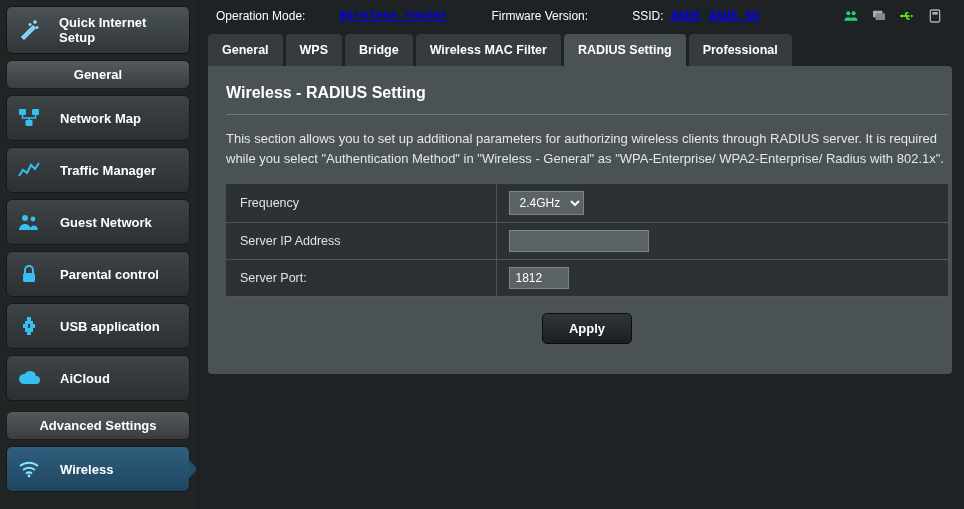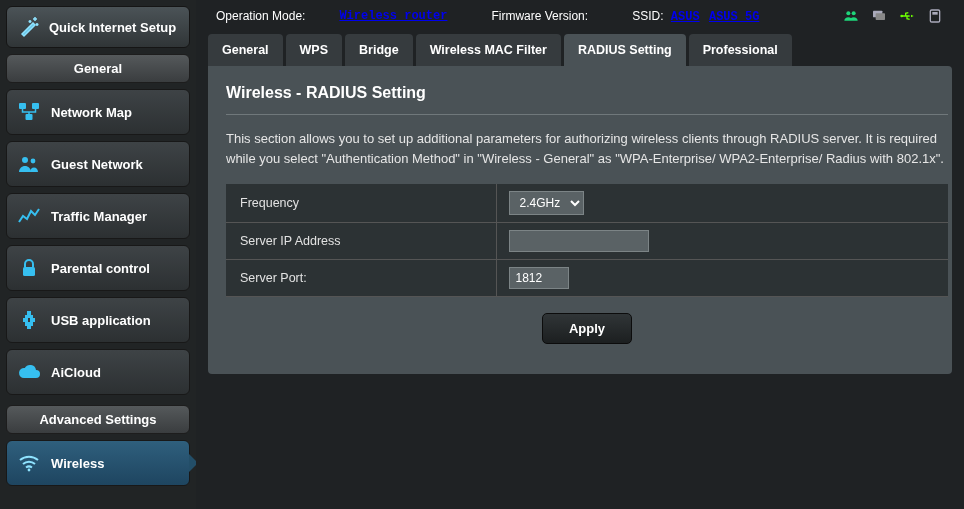--- a/index.html
+++ b/index.html
@@ -22,21 +22,21 @@
   display: flex;
   flex-direction: column;
   gap: 6px;
 }
 .qis-btn {
   background: linear-gradient(#4b5357, #303537);
   border-radius: 6px;
   padding: 8px 10px;
   display: flex;
   align-items: center;
-  gap: 8px;
+  gap: 18px;
   cursor: pointer;
   border: 1px solid #151515;
   color: #fff;
   font-weight: bold;
   font-size: 13px;
 }
 .section-header {
   background: linear-gradient(#55595b, #3a3d3f);
   border-radius: 6px;
   padding: 6px 0;
@@ -44,21 +44,21 @@
   font-weight: bold;
   color: #fff;
   border: 1px solid #1d1d1d;
 }
 .nav-item {
   background: linear-gradient(#3e4346, #2c3032);
   border-radius: 6px;
   padding: 10px 10px;
   display: flex;
   align-items: center;
-  gap: 10px;
+  gap: 19px;
   cursor: pointer;
   border: 1px solid #181818;
   color: #fff;
   font-weight: bold;
   font-size: 13px;
   position: relative;
 }
 .nav-item.active {
   background: linear-gradient(#2f5f7d, #1e4560);
 }
@@ -197,40 +197,40 @@
               <path d="M12 12v2" stroke="#36bff0" stroke-width="1.5"></path>
             </g>
           </svg>
       </span>
       <span>Network Map</span>
     </div>
 
     <div class="nav-item">
       <span class="nav-icon">
         <svg viewBox="0 0 24 24">
+            <g stroke="#36bff0" stroke-width="2" fill="none">
+              <polyline points="2,18 6,12 10,15 14,7 18,11 22,5"></polyline>
+            </g>
+          </svg>
+      </span>
+      <span>Traffic Manager</span>
+    </div>
+
+    <div class="nav-item">
+      <span class="nav-icon">
+        <svg viewBox="0 0 24 24">
             <g fill="#36bff0">
               <circle cx="8" cy="8" r="3"></circle>
               <circle cx="16" cy="9" r="2.4"></circle>
               <path d="M2 20c0-3.3 2.7-6 6-6s6 2.7 6 6"></path>
               <path d="M13 20c0-2.5 1.8-4.5 4-4.5s4 2 4 4.5"></path>
             </g>
           </svg>
       </span>
       <span>Guest Network</span>
-    </div>
-
-    <div class="nav-item">
-      <span class="nav-icon">
-        <svg viewBox="0 0 24 24">
-            <g stroke="#36bff0" stroke-width="2" fill="none">
-              <polyline points="2,18 6,12 10,15 14,7 18,11 22,5"></polyline>
-            </g>
-          </svg>
-      </span>
-      <span>Traffic Manager</span>
     </div>
 
     <div class="nav-item">
       <span class="nav-icon">
         <svg viewBox="0 0 24 24">
             <g fill="#36bff0">
               <rect x="6" y="11" width="12" height="9" rx="1.5"></rect>
               <path d="M8 11V8a4 4 0 0 1 8 0v3" stroke="#36bff0" stroke-width="2" fill="none"></path>
             </g>
           </svg>

